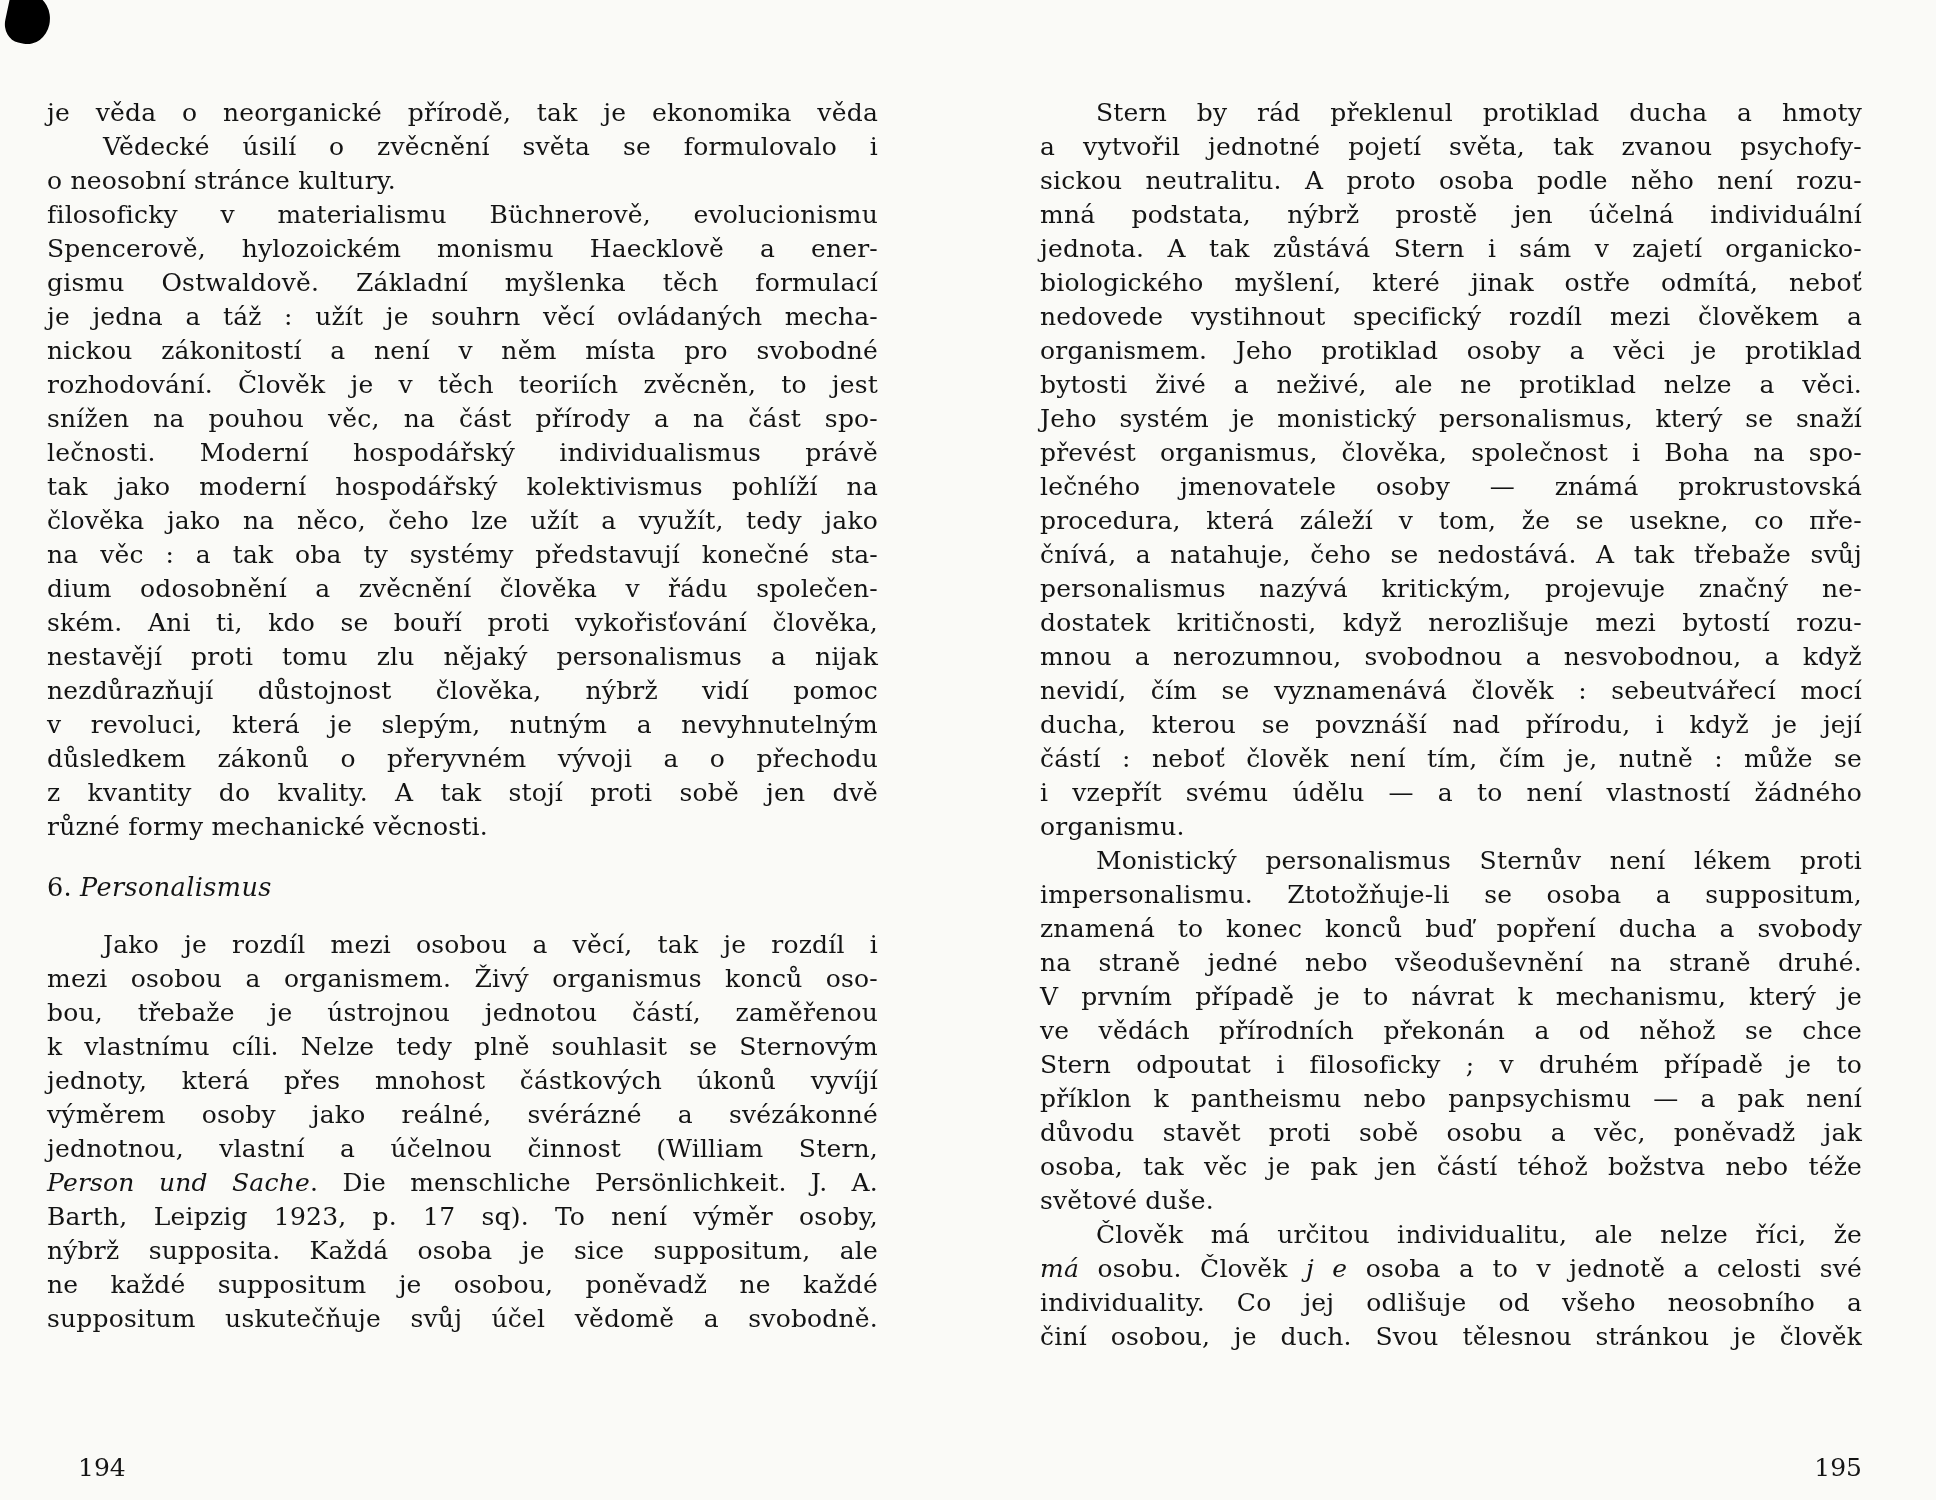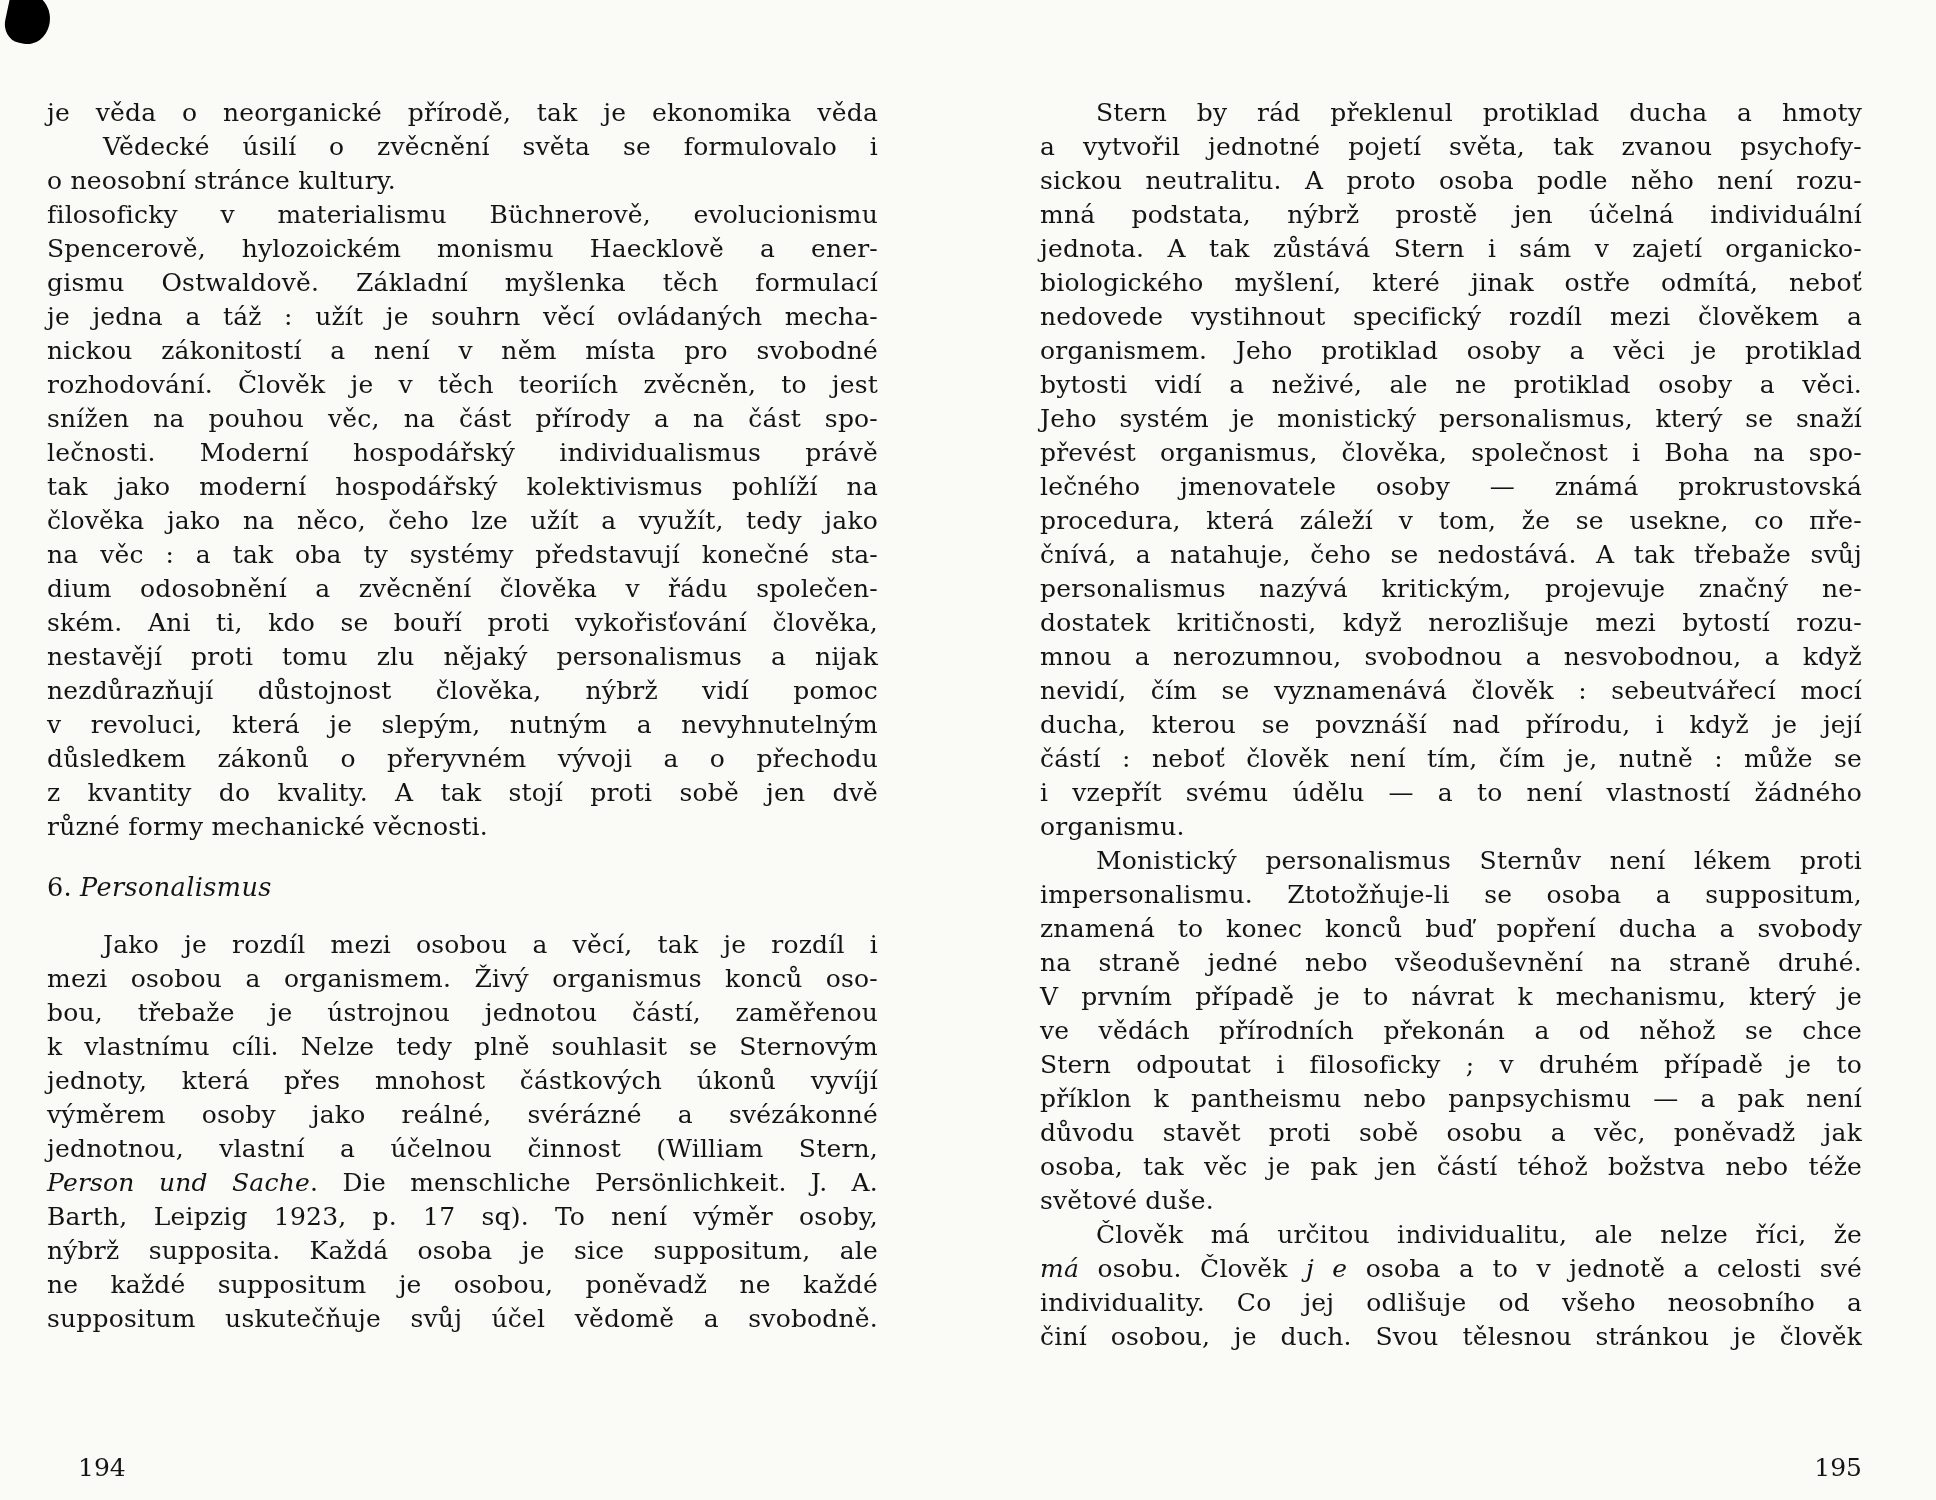--- a/index.html
+++ b/index.html
@@ -93,21 +93,21 @@
 
   <div class="column col-right">
       <div class="line indent">Stern by rád překlenul protiklad ducha a hmoty</div>
       <div class="line">a vytvořil jednotné pojetí světa, tak zvanou psychofy-</div>
       <div class="line">sickou neutralitu. A proto osoba podle něho není rozu-</div>
       <div class="line">mná podstata, nýbrž prostě jen účelná individuální</div>
       <div class="line">jednota. A tak zůstává Stern i sám v zajetí organicko-</div>
       <div class="line">biologického myšlení, které jinak ostře odmítá, neboť</div>
       <div class="line">nedovede vystihnout specifický rozdíl mezi člověkem a</div>
       <div class="line">organismem. Jeho protiklad osoby a věci je protiklad</div>
-      <div class="line">bytosti vidí a neživé, ale ne protiklad osoby a věci.</div>
+      <div class="line">bytosti živé a neživé, ale ne protiklad nelze a věci.</div>
       <div class="line">Jeho systém je monistický personalismus, který se snaží</div>
       <div class="line">převést organismus, člověka, společnost i Boha na spo-</div>
       <div class="line">lečného jmenovatele osoby — známá prokrustovská</div>
       <div class="line">procedura, která záleží v tom, že se usekne, co пře-</div>
       <div class="line">čnívá, a natahuje, čeho se nedostává. A tak třebaže svůj</div>
       <div class="line">personalismus nazývá kritickým, projevuje značný ne-</div>
       <div class="line">dostatek kritičnosti, když nerozlišuje mezi bytostí rozu-</div>
       <div class="line">mnou a nerozumnou, svobodnou a nesvobodnou, a když</div>
       <div class="line">nevidí, čím se vyznamenává člověk : sebeutvářecí mocí</div>
       <div class="line">ducha, kterou se povznáší nad přírodu, i když je její</div>

